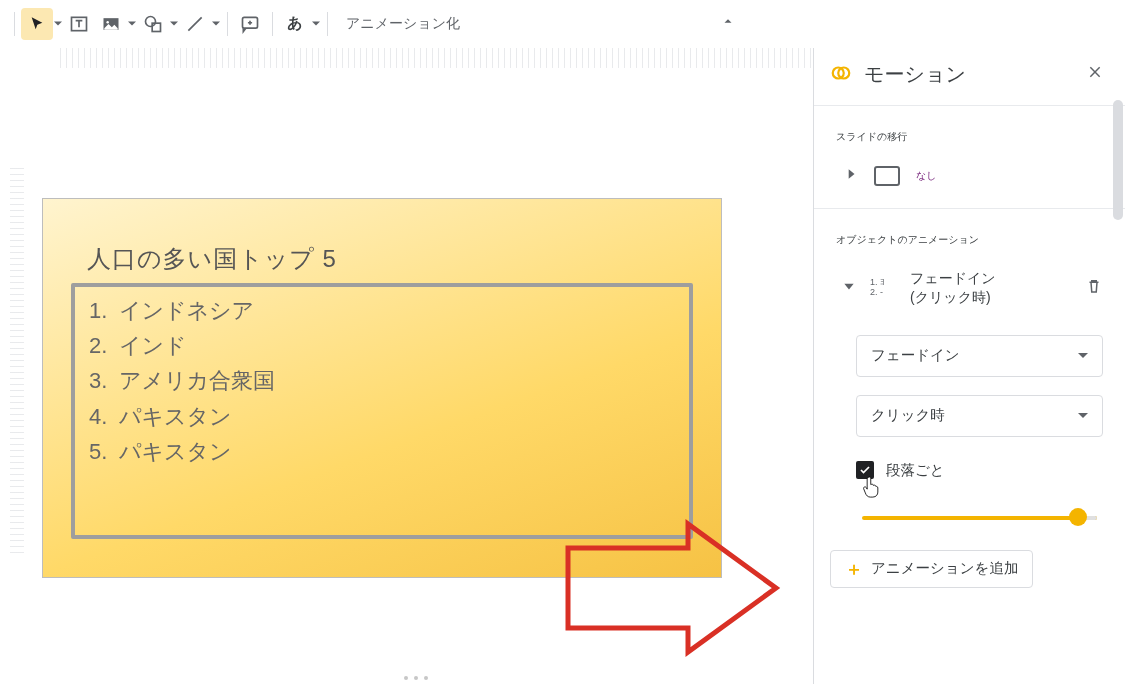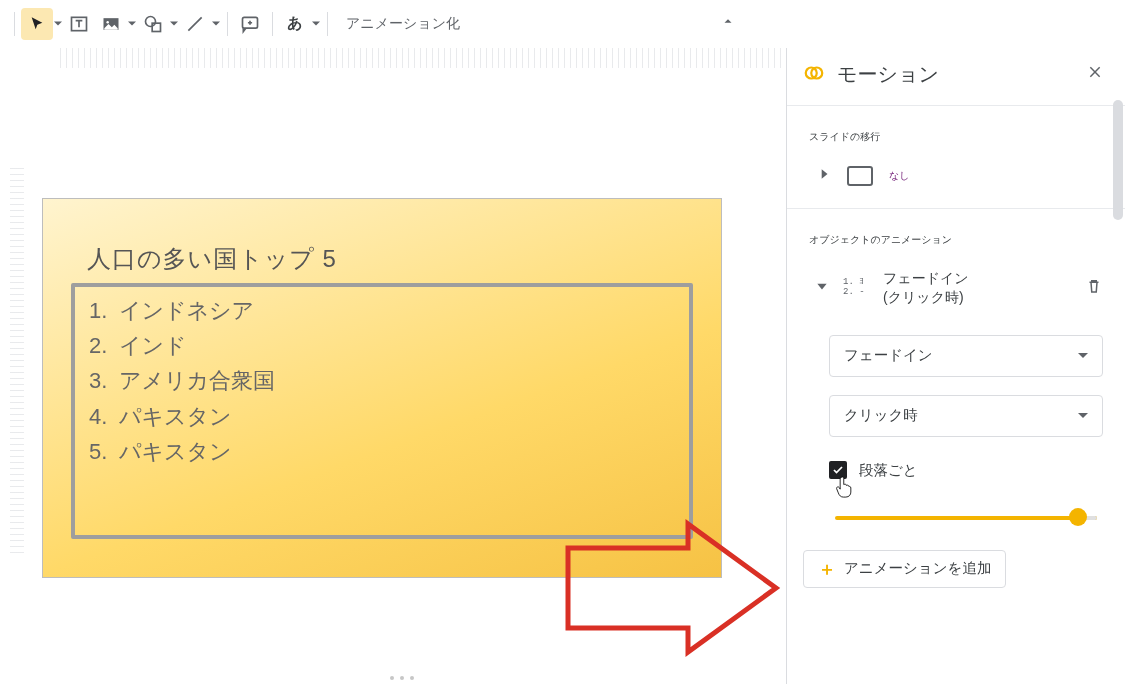--- a/index.html
+++ b/index.html
@@ -140,21 +140,21 @@
     position:absolute;
     left:50%;
     bottom:4px;
     transform:translateX(-50%);
     display:flex; gap:6px;
   }
   .resize-dots span{width:4px;height:4px;border-radius:50%;background:#c7c7c7;}
 
   
   .panel {
-    width: 339px;
+    width: 312px;
     border-left: 1px solid #dadce0;
     position: relative;
     padding-bottom: 5px;
   }
   .panel-scroll-thumb{
     position:absolute; right:2px; top:52px; width:10px; height:120px; background:#dadce0; border-radius:5px;
   }
 
   .panel-header {
     display: flex;
@@ -453,21 +453,21 @@
     <hr class="div">
 
     <div class="section-label">オブジェクトのアニメーション</div>
 
     <div class="anim-row">
       <span class="chevron-down">
         <svg width="14" height="14" viewBox="0 0 24 24">
             <path fill="#5f6368" d="M4 8l8 10 8-10z"></path>
           </svg>
       </span>
-      <span class="mini" style="white-space:pre;font-family:Liberation Mono, monospace;">1. ﾖ
+      <span class="mini" style="white-space:pre;">1. ﾖ
 2. -</span>
       <span class="labels">
         <span>フェードイン</span><br>
         <span>(クリック時)</span>
       </span>
       <span class="trash">
         <svg width="18" height="18" viewBox="0 0 24 24">
             <path fill="none" stroke="#5f6368" stroke-width="2" d="M6 7h12M9 7V5h6v2M8 7l1 13h6l1-13"></path>
           </svg>
       </span>

